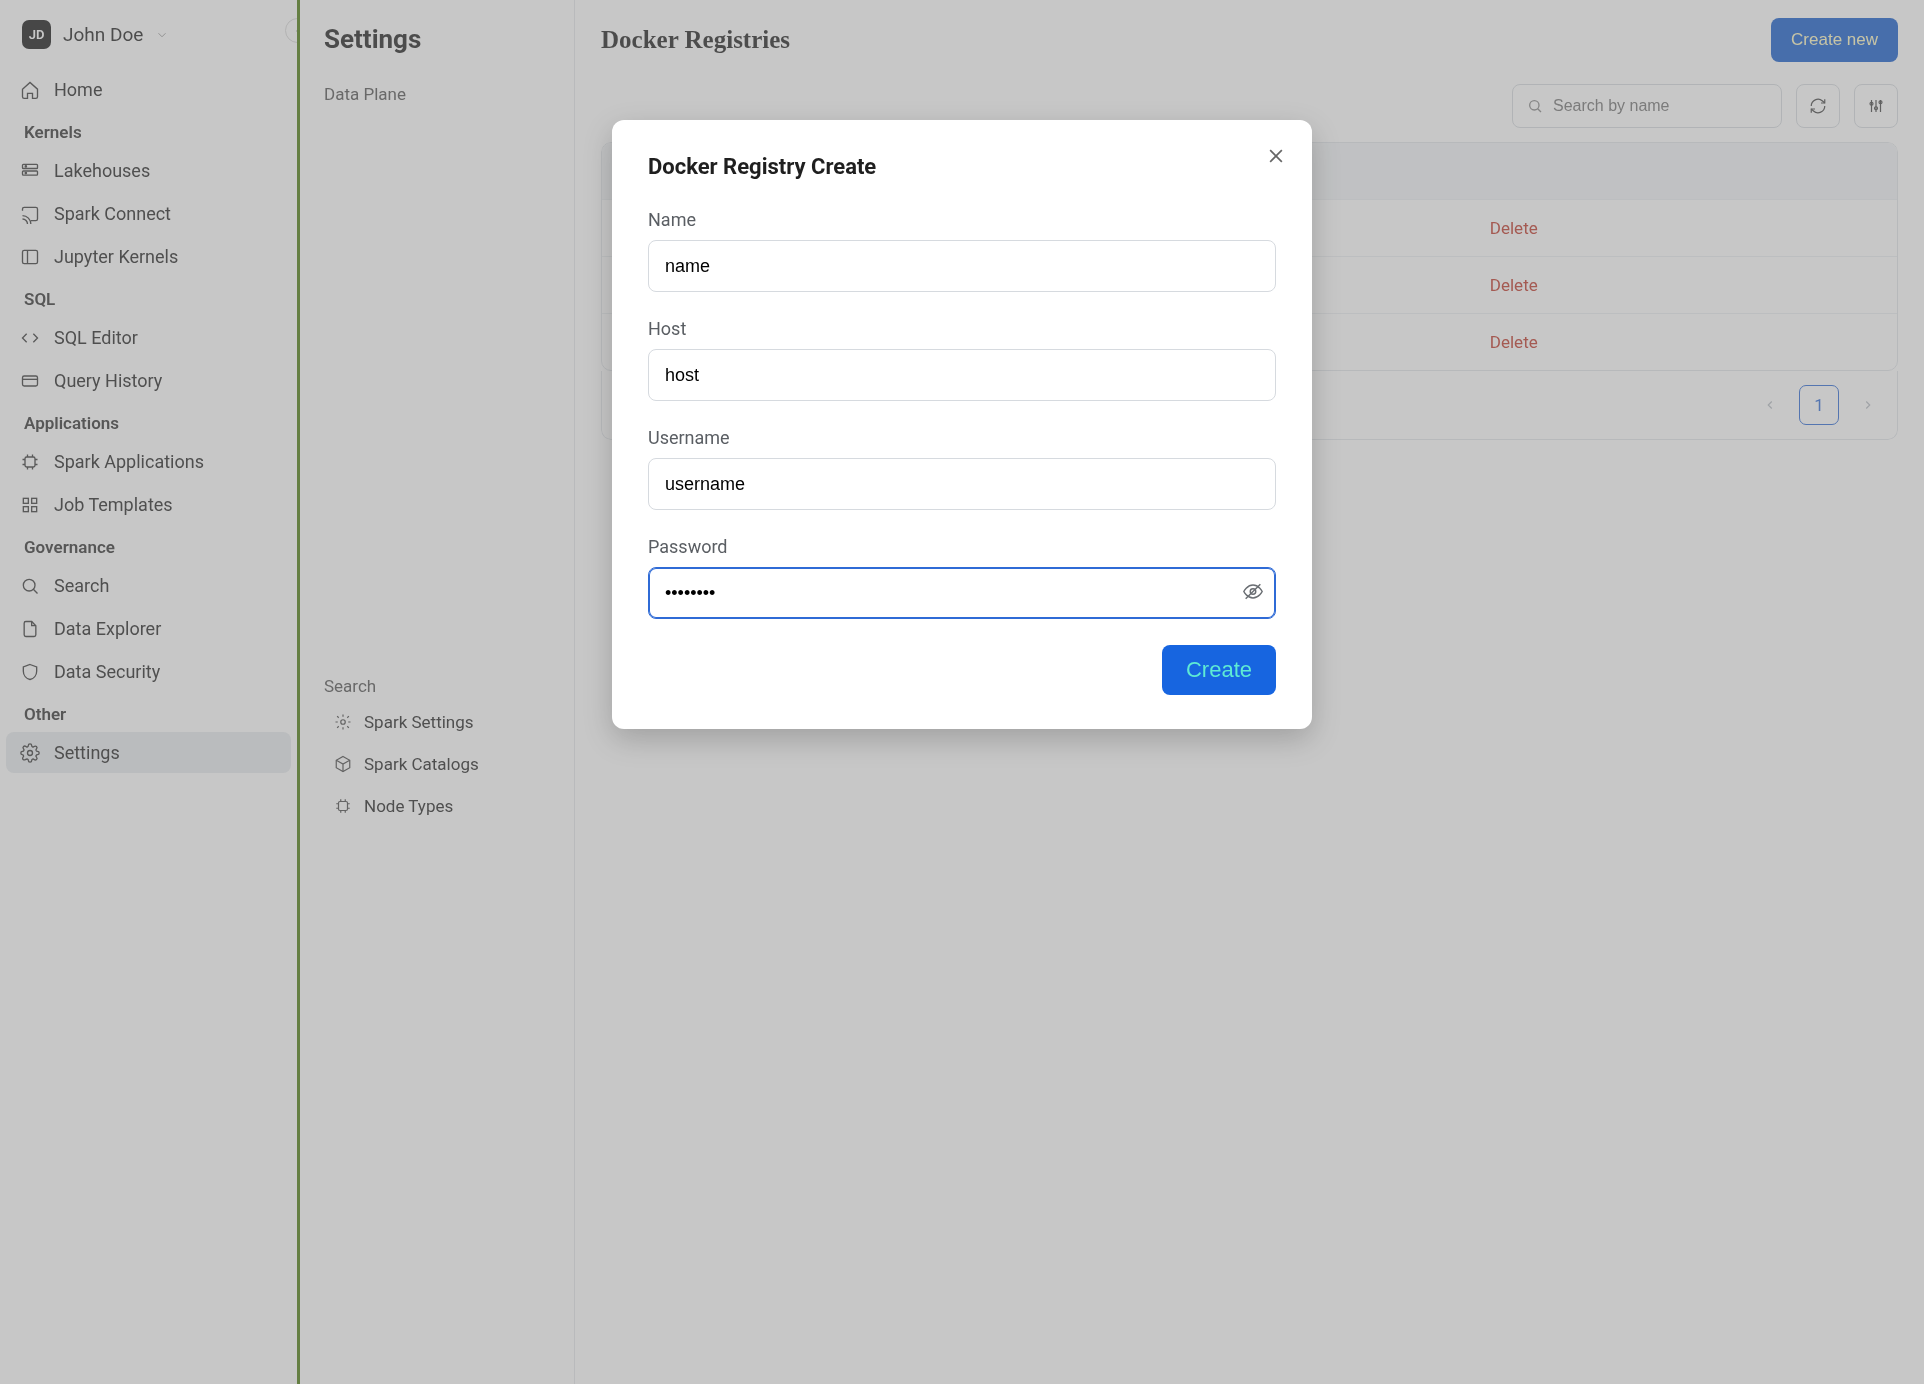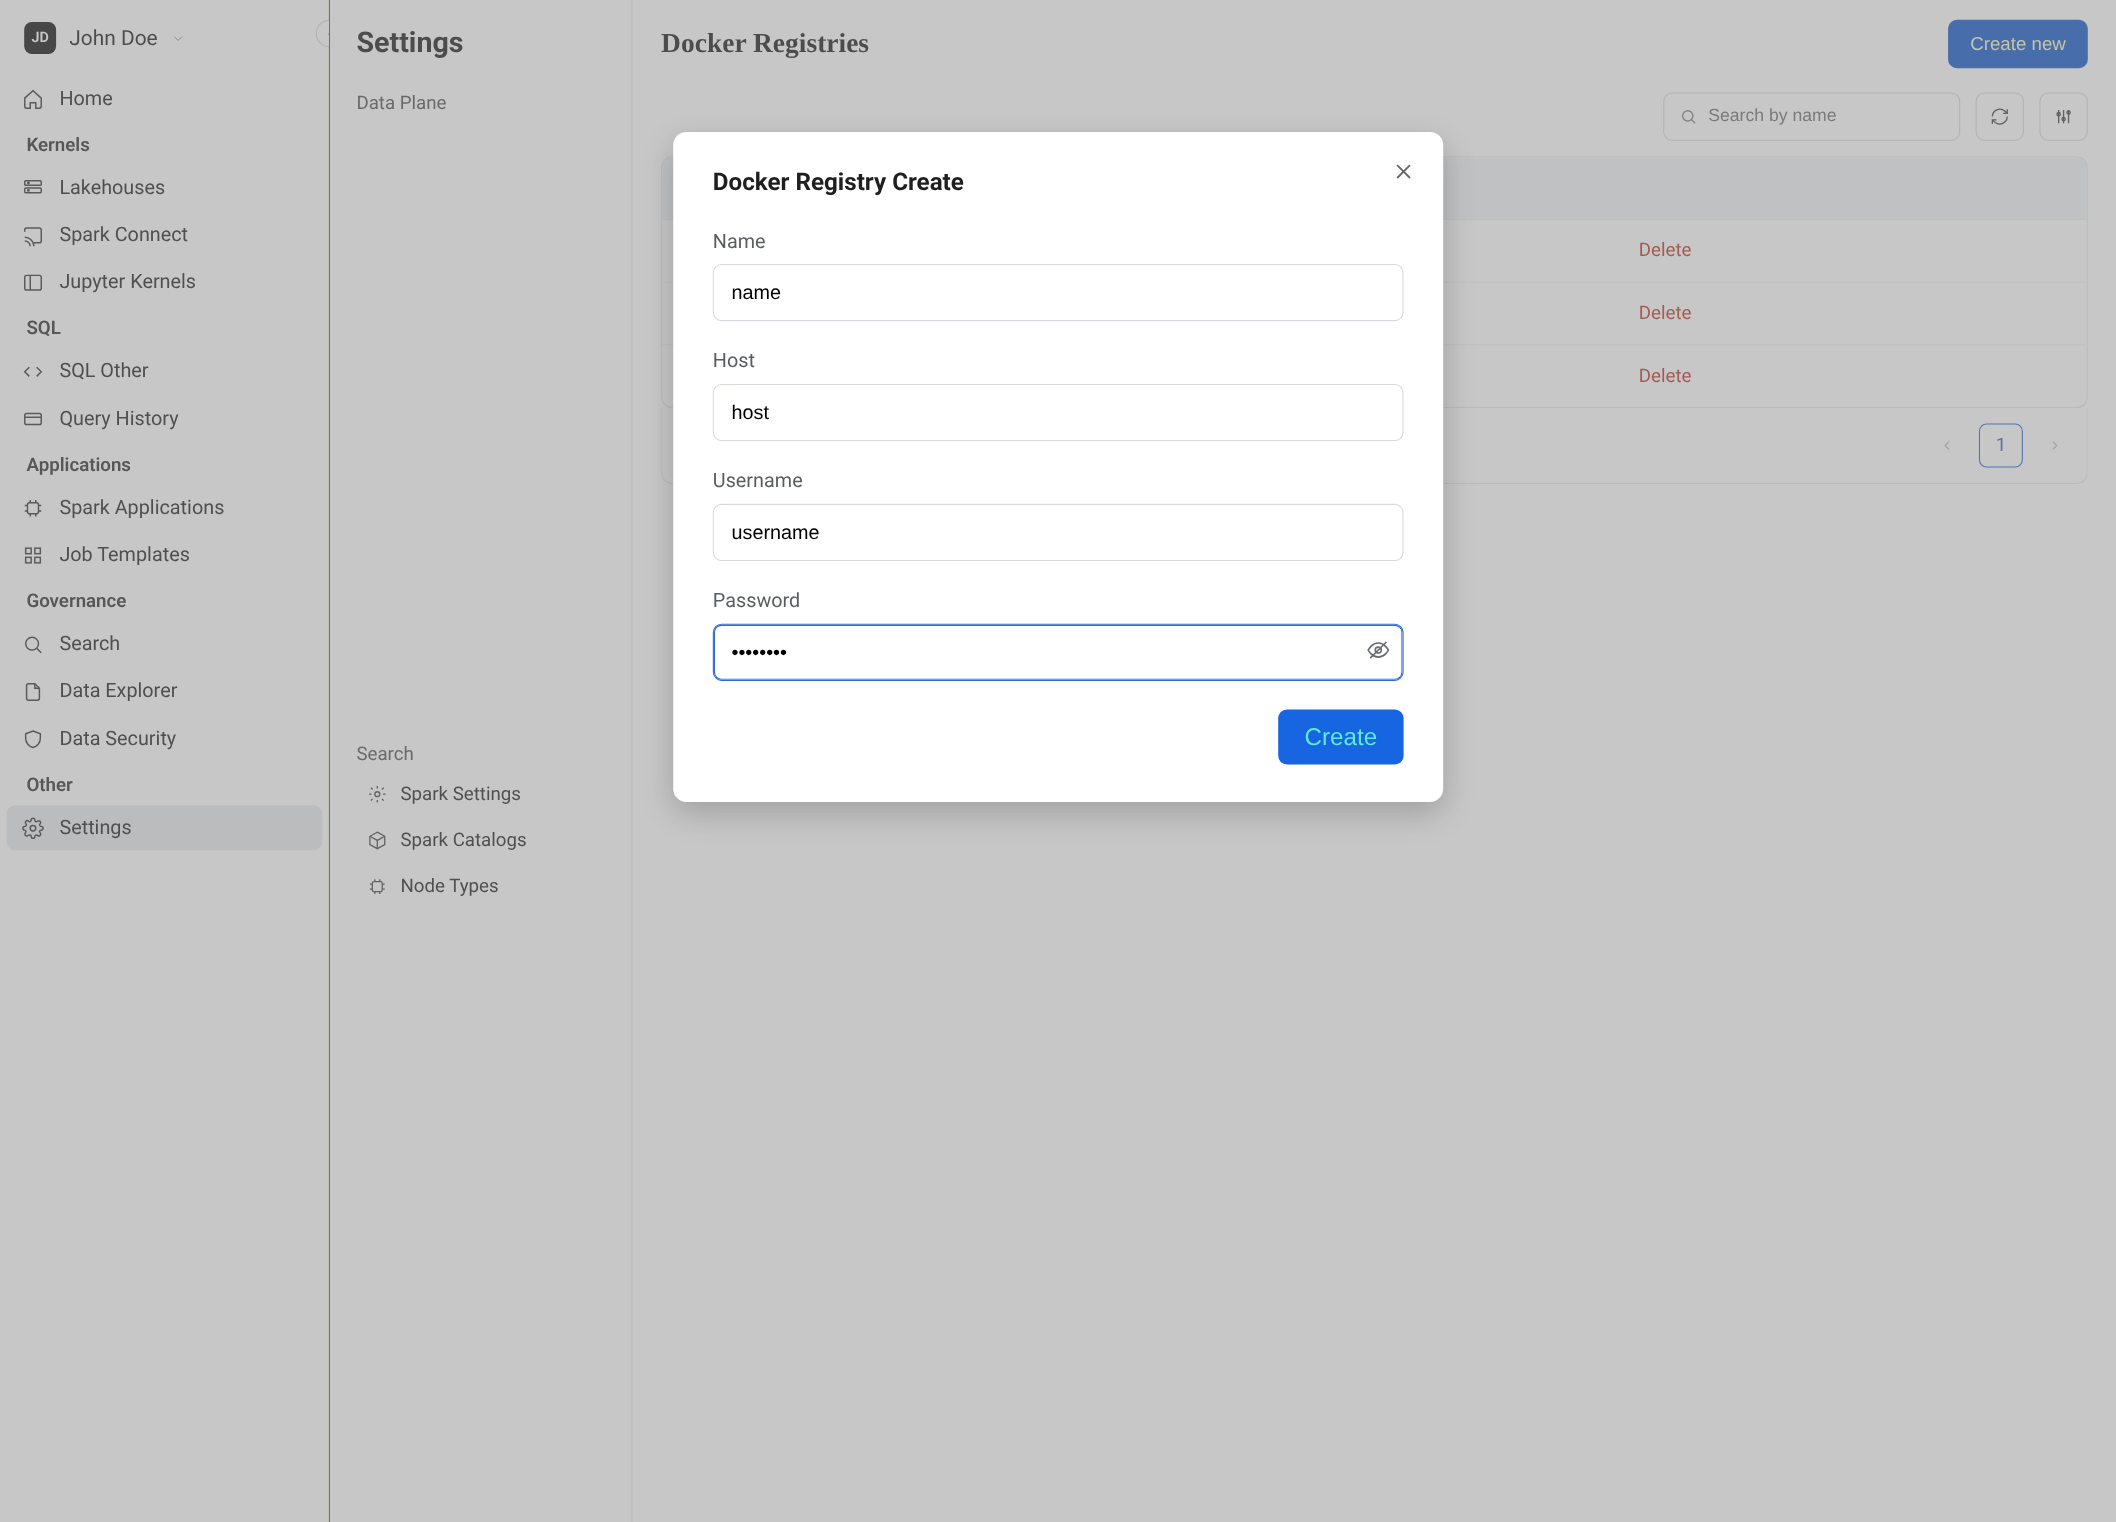--- a/index.html
+++ b/index.html
@@ -2,21 +2,21 @@
 <html><head>
 <meta charset="utf-8">
 <style>
   * { box-sizing: border-box; margin: 0; padding: 0; }
   html, body { height: 100%; font-family: -apple-system, BlinkMacSystemFont, "Segoe UI", Roboto, Helvetica, Arial, sans-serif; font-size: 14px; color: #1f1f1f; overflow:hidden;}
   body { display:flex; }
 
   
   .sidebar {
     width: 300px;
-    border-right: 1px solid #4d7c0f;
+    border-right: 3px solid #4d7c0f;
     padding: 14px 6px 14px 6px;
     overflow-y:auto;
     position:relative;
   }
   .account-row {
     display:flex; align-items:center; gap:12px;
     padding: 6px 16px 18px 16px;
     font-size: 19px;
   }
   .avatar {
@@ -196,21 +196,21 @@
       </svg>
     <span>Jupyter Kernels</span>
   </div>
 
   <div class="nav-group-title">SQL</div>
   <div class="nav-item">
     <svg viewBox="0 0 24 24">
         <path d="M8 7l-5 5 5 5"></path>
         <path d="M16 7l5 5-5 5"></path>
       </svg>
-    <span>SQL Other</span>
+    <span>SQL Editor</span>
   </div>
   <div class="nav-item">
     <svg viewBox="0 0 24 24">
         <rect x="3" y="6" width="18" height="12" rx="2"></rect>
         <line x1="3" y1="10" x2="21" y2="10"></line>
       </svg>
     <span>Query History</span>
   </div>
 
   <div class="nav-group-title">Applications</div>

